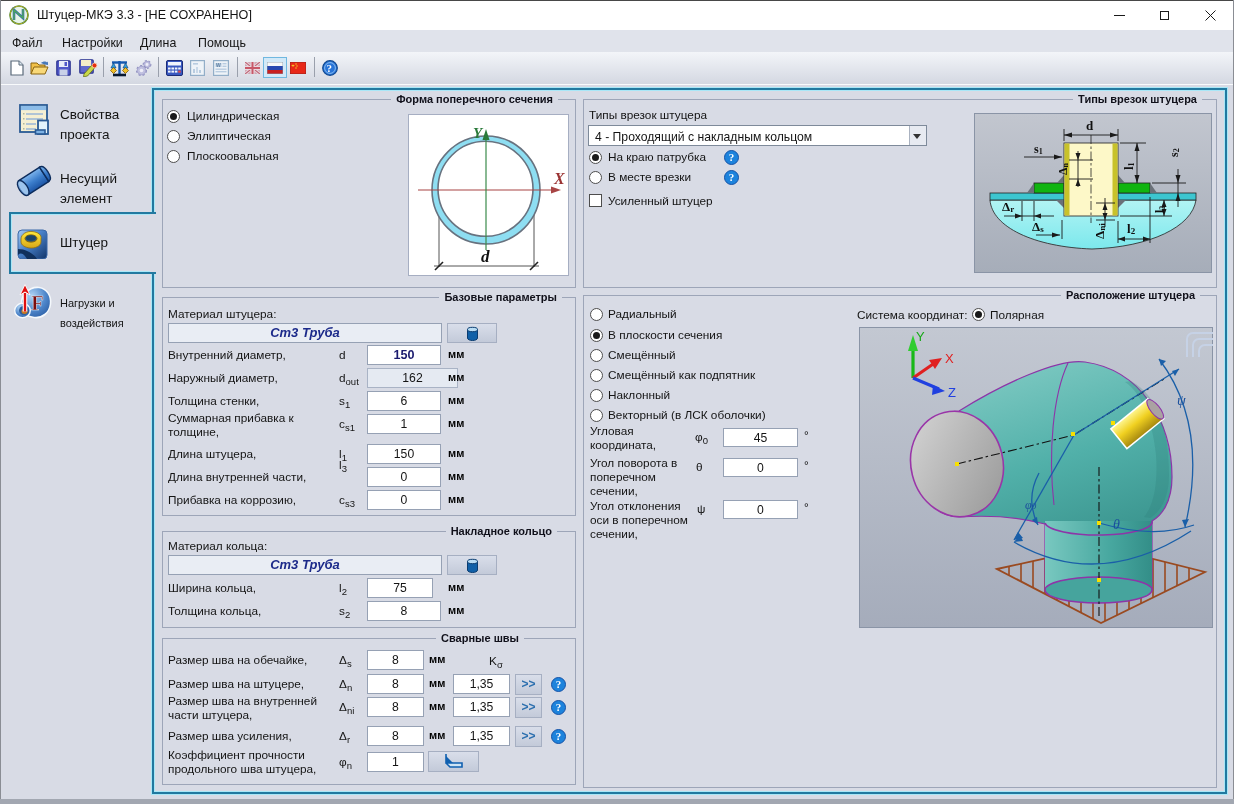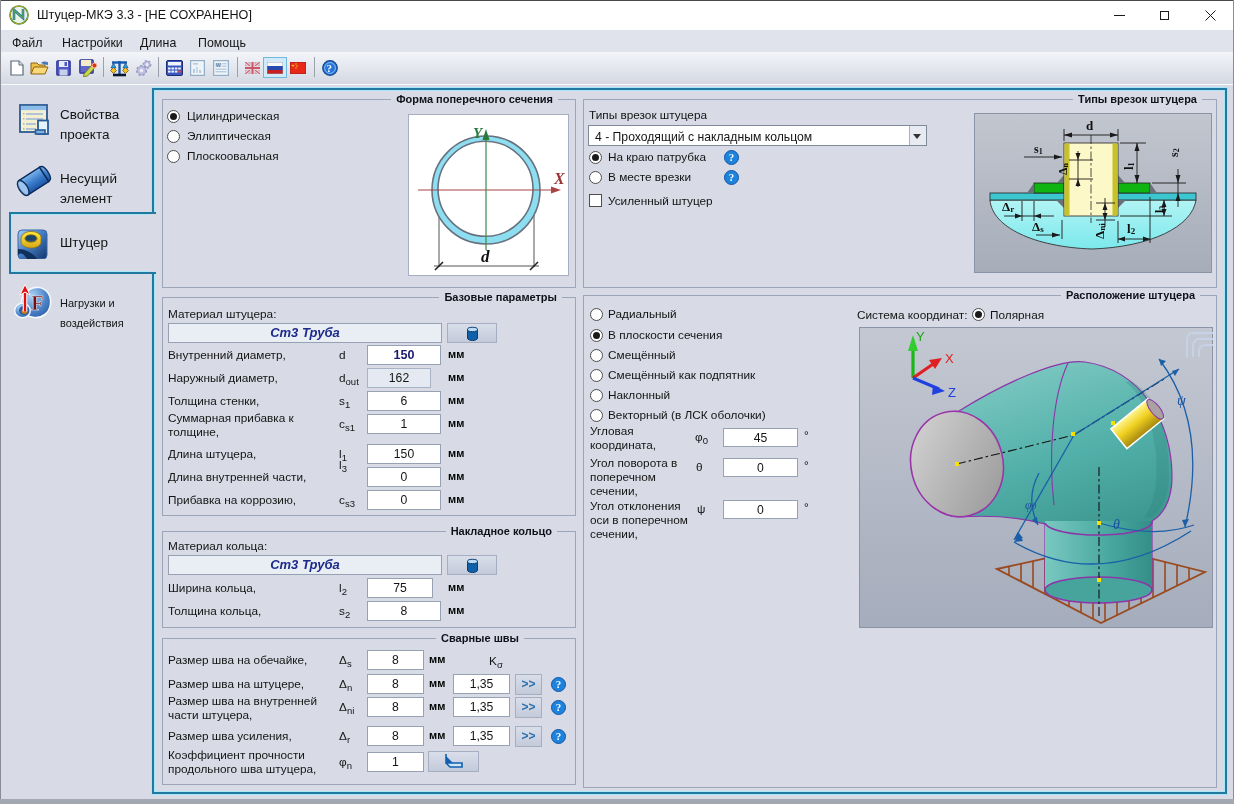--- a/index.html
+++ b/index.html
@@ -374,21 +374,21 @@
 <div class="btn dbbtn" style="left:447px;top:323px;width:50px;height:20px;text-align:center"><svg width="13" height="16" viewBox="0 0 13 16" style="margin-top:2px">
       <path d="M1.5,3.5 V12 C1.5,13.6 4,14.5 6.5,14.5 C9,14.5 11.5,13.6 11.5,12 V3.5 Z" fill="#1060a8" stroke="#0a3c70" stroke-width="1"></path>
       <ellipse cx="6.5" cy="3.5" rx="5" ry="2.2" fill="#b8dcf4" stroke="#0a3c70" stroke-width="1"></ellipse>
     </svg></div>
 <div class="t" style="left:168px;top:348px">Внутренний диаметр,</div>
 <div class="t" style="left:339px;top:348px">d</div>
 <div class="fld" style="left:367px;top:345px;width:74px;color:#1a1a6e;font-weight:bold;font-size:12.6px">150</div>
 <div class="mm" style="left:448px;top:348px">мм</div>
 <div class="t" style="left:168px;top:371px">Наружный диаметр,</div>
 <div class="t" style="left:339px;top:371px">d<span class="sub">out</span></div>
-<div class="fld" style="left:367px;top:368px;width:64px;background:#e5eaf2;border-color:#a9b3c5">162</div>
+<div class="fld" style="left:367px;top:368px;width:91px;background:#e5eaf2;border-color:#a9b3c5">162</div>
 <div class="mm" style="left:448px;top:371px">мм</div>
 <div class="t" style="left:168px;top:394px">Толщина стенки,</div>
 <div class="t" style="left:339px;top:394px">s<span class="sub">1</span></div>
 <div class="fld" style="left:367px;top:391px;width:74px">6</div>
 <div class="mm" style="left:448px;top:394px">мм</div>
 <div class="t" style="left:168px;top:411px">Суммарная прибавка к<br>толщине,</div>
 <div class="t" style="left:339px;top:417px">c<span class="sub">s1</span></div>
 <div class="fld" style="left:367px;top:414px;width:74px">1</div>
 <div class="mm" style="left:448px;top:417px">мм</div>
 <div class="t" style="left:168px;top:447px">Длина штуцера,</div>

